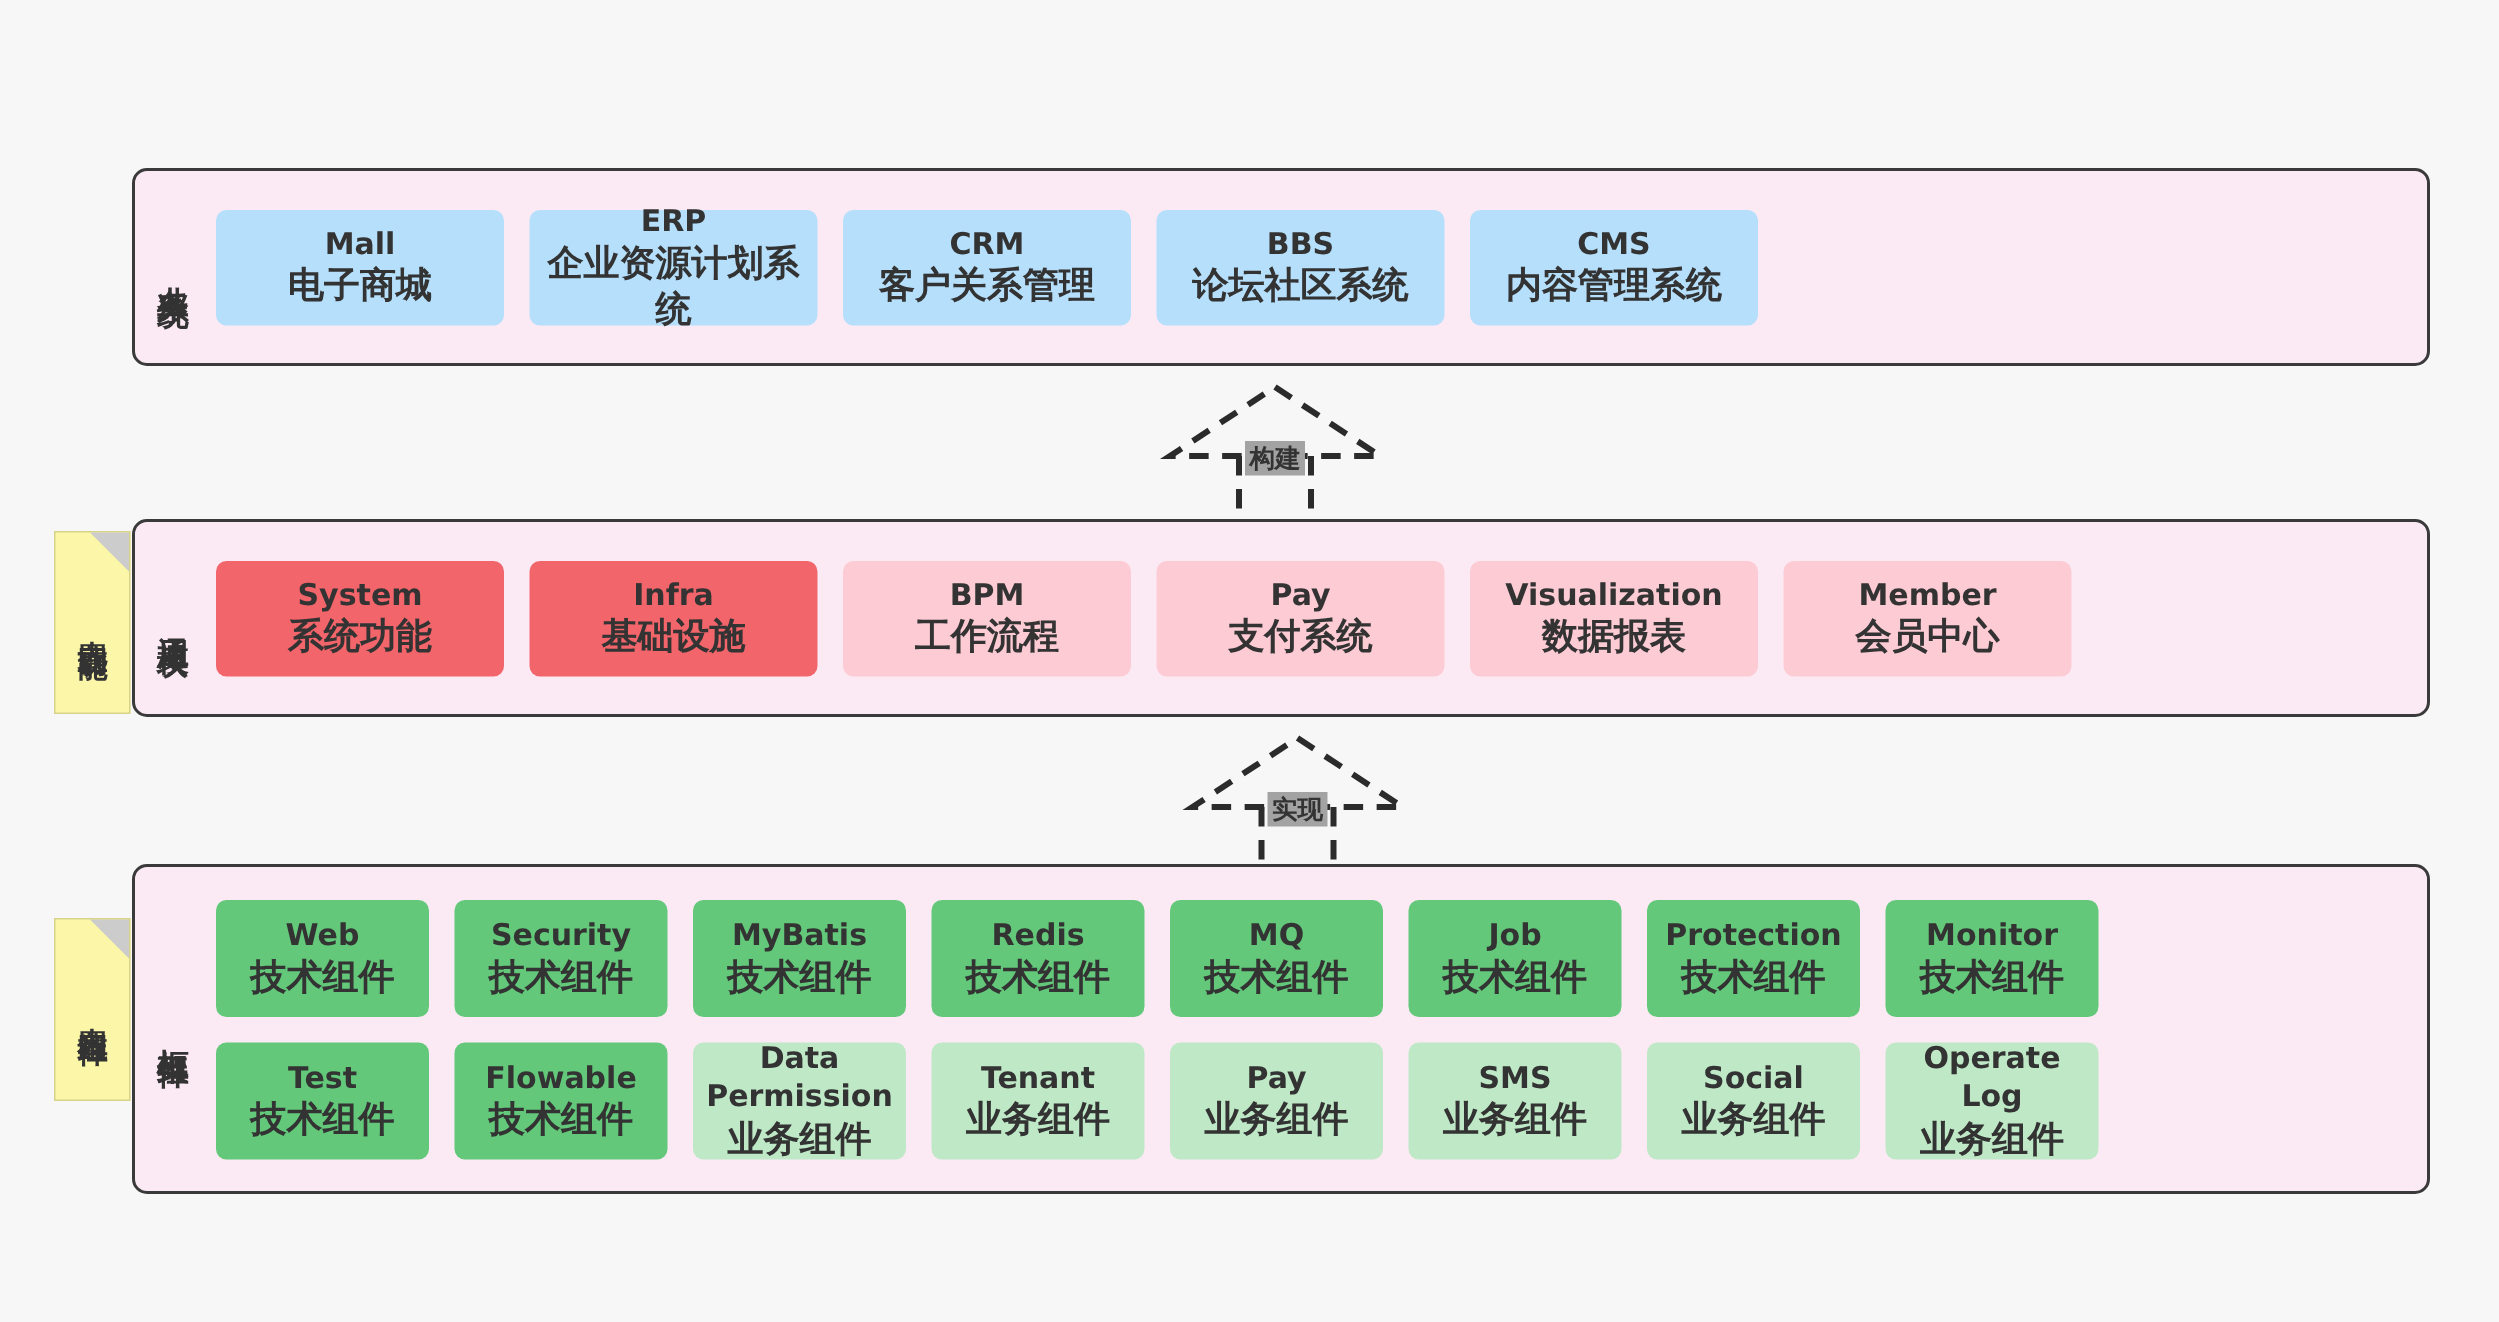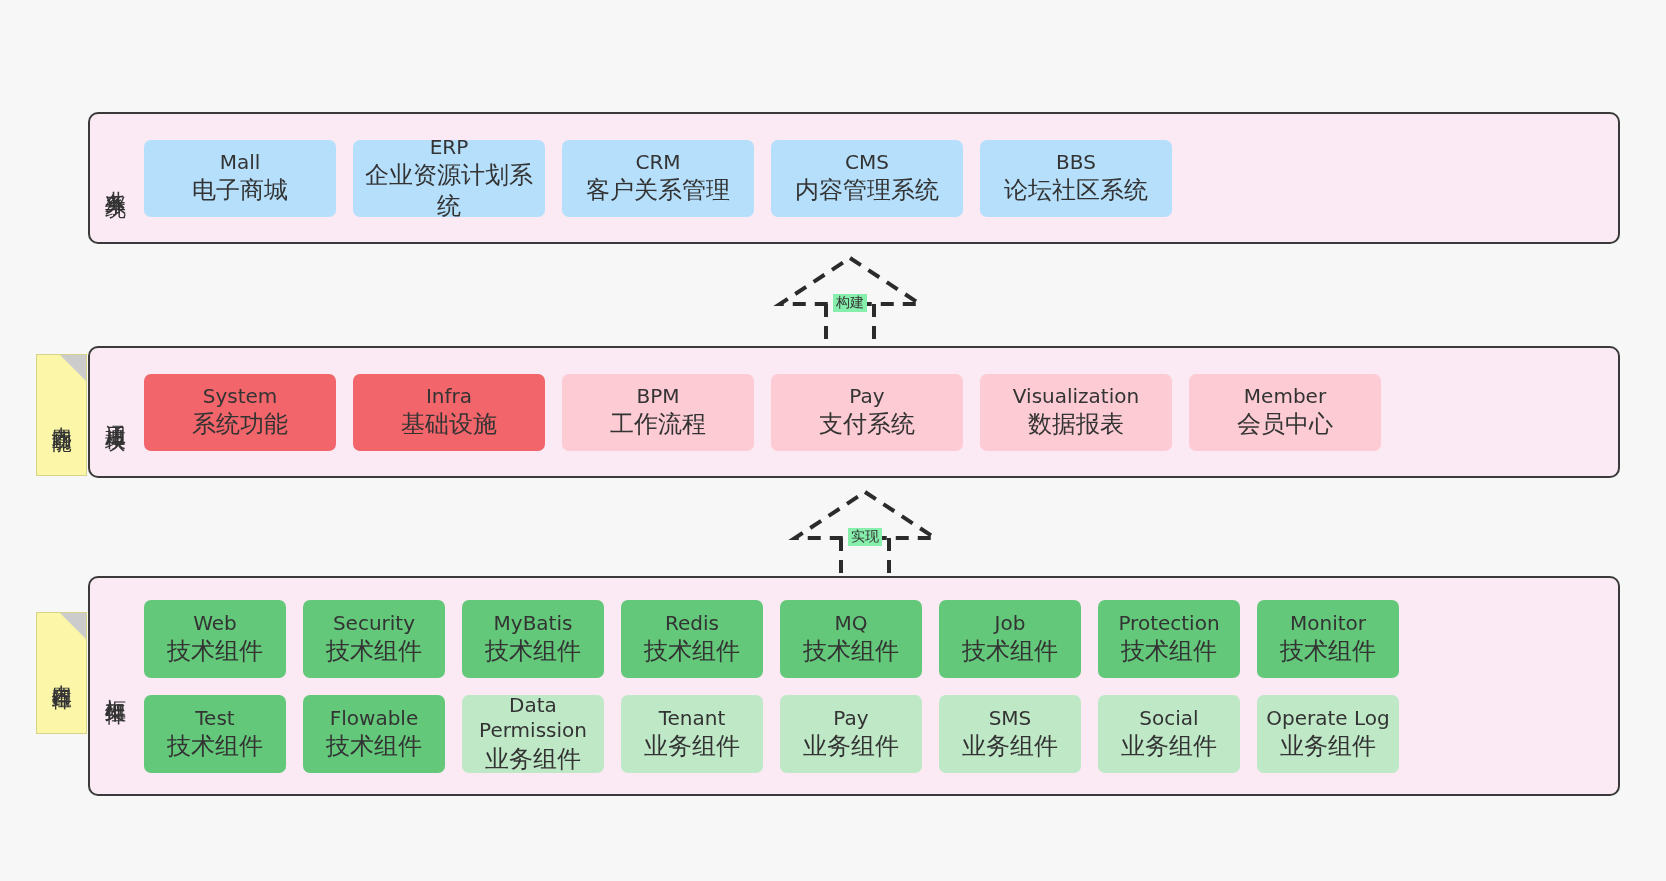--- a/index.html
+++ b/index.html
@@ -12,20 +12,21 @@
     height: 881px;
     font-family: "DejaVu Sans", "Liberation Sans", sans-serif;
     color: #333333;
     overflow: hidden;
     position: relative;
   }
 
   .canvas {
     position: absolute;
     inset: 0;
+    font-weight: bold;
   }
 
   
   .layer {
     position: absolute;
     box-sizing: border-box;
     background: #fbeaf4;
     border: 2px solid #3a3a3a;
     border-radius: 10px;
     display: flex;
@@ -129,23 +130,23 @@
     position: absolute;
     width: 180px;
     height: 94px;
   }
   .arrow svg { display: block; overflow: visible; }
   .arrow-label {
     position: absolute;
     left: 50%;
     transform: translateX(-50%);
     top: 38px;
-    font-size: 14px;
+    font-size: 17px;
     color: #333333;
-    background: #86efac;
+    background: #a3a3a3;
     padding: 0 3px;
     white-space: nowrap;
   }
   #arrow-build  { left: 760px; top: 256px; }
   #arrow-impl   { left: 775px; top: 490px; }
 </style>
 </head>
 <body>
 
 <div class="canvas">
@@ -160,26 +161,26 @@
         </div>
         <div class="node blue">
           <span class="t1">ERP</span>
           <span class="t2">企业资源计划系统</span>
         </div>
         <div class="node blue">
           <span class="t1">CRM</span>
           <span class="t2">客户关系管理</span>
         </div>
         <div class="node blue">
+          <span class="t1">BBS</span>
+          <span class="t2">论坛社区系统</span>
+        </div>
+        <div class="node blue">
           <span class="t1">CMS</span>
           <span class="t2">内容管理系统</span>
-        </div>
-        <div class="node blue">
-          <span class="t1">BBS</span>
-          <span class="t2">论坛社区系统</span>
         </div>
       </div>
     </div>
   </div>
 
   <div class="arrow" id="arrow-build">
     <svg width="180" height="94" viewBox="0 0 180 94" fill="none">
       <path d="M90 2 L160 48 L20 48 Z" stroke="#2b2b2b" stroke-width="4" stroke-dasharray="13 9" fill="none" stroke-linejoin="miter"></path>
       <path d="M66 48 L66 92 M114 48 L114 92" stroke="#2b2b2b" stroke-width="4" stroke-dasharray="13 9" fill="none"></path>
     </svg>

